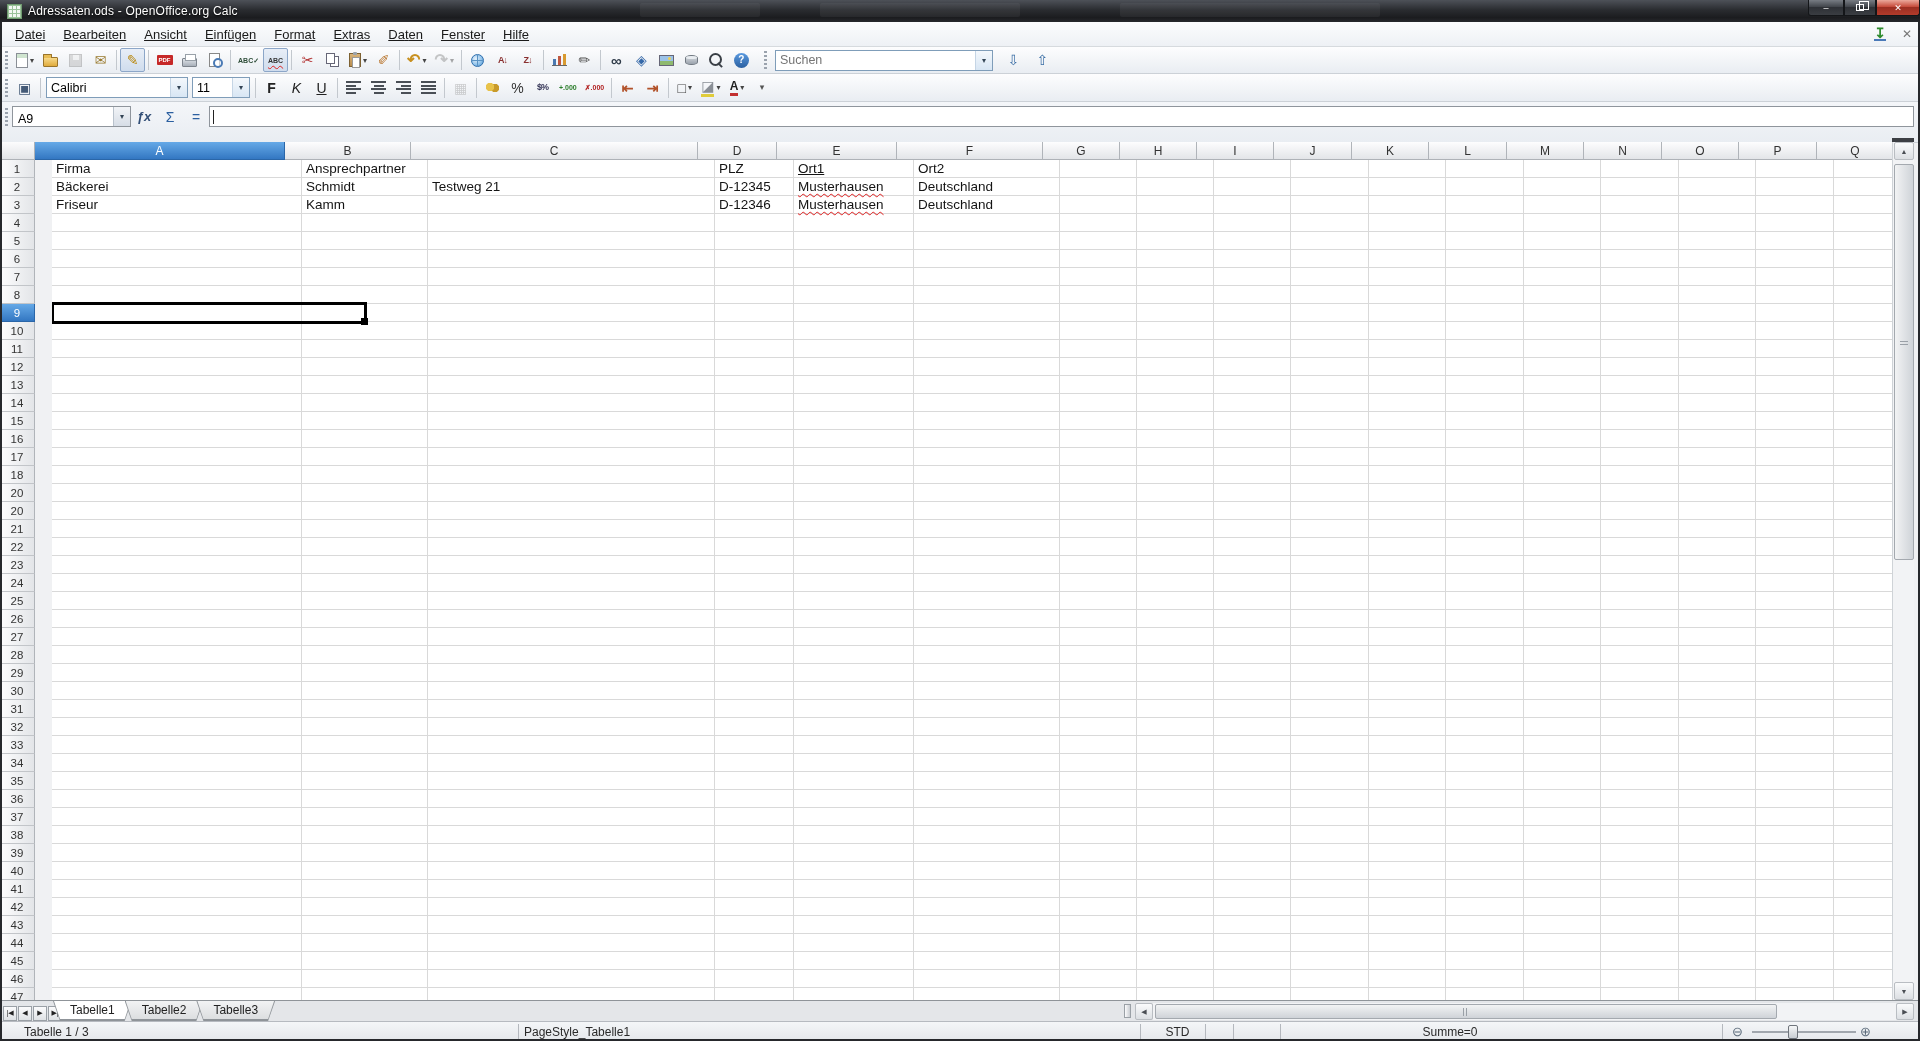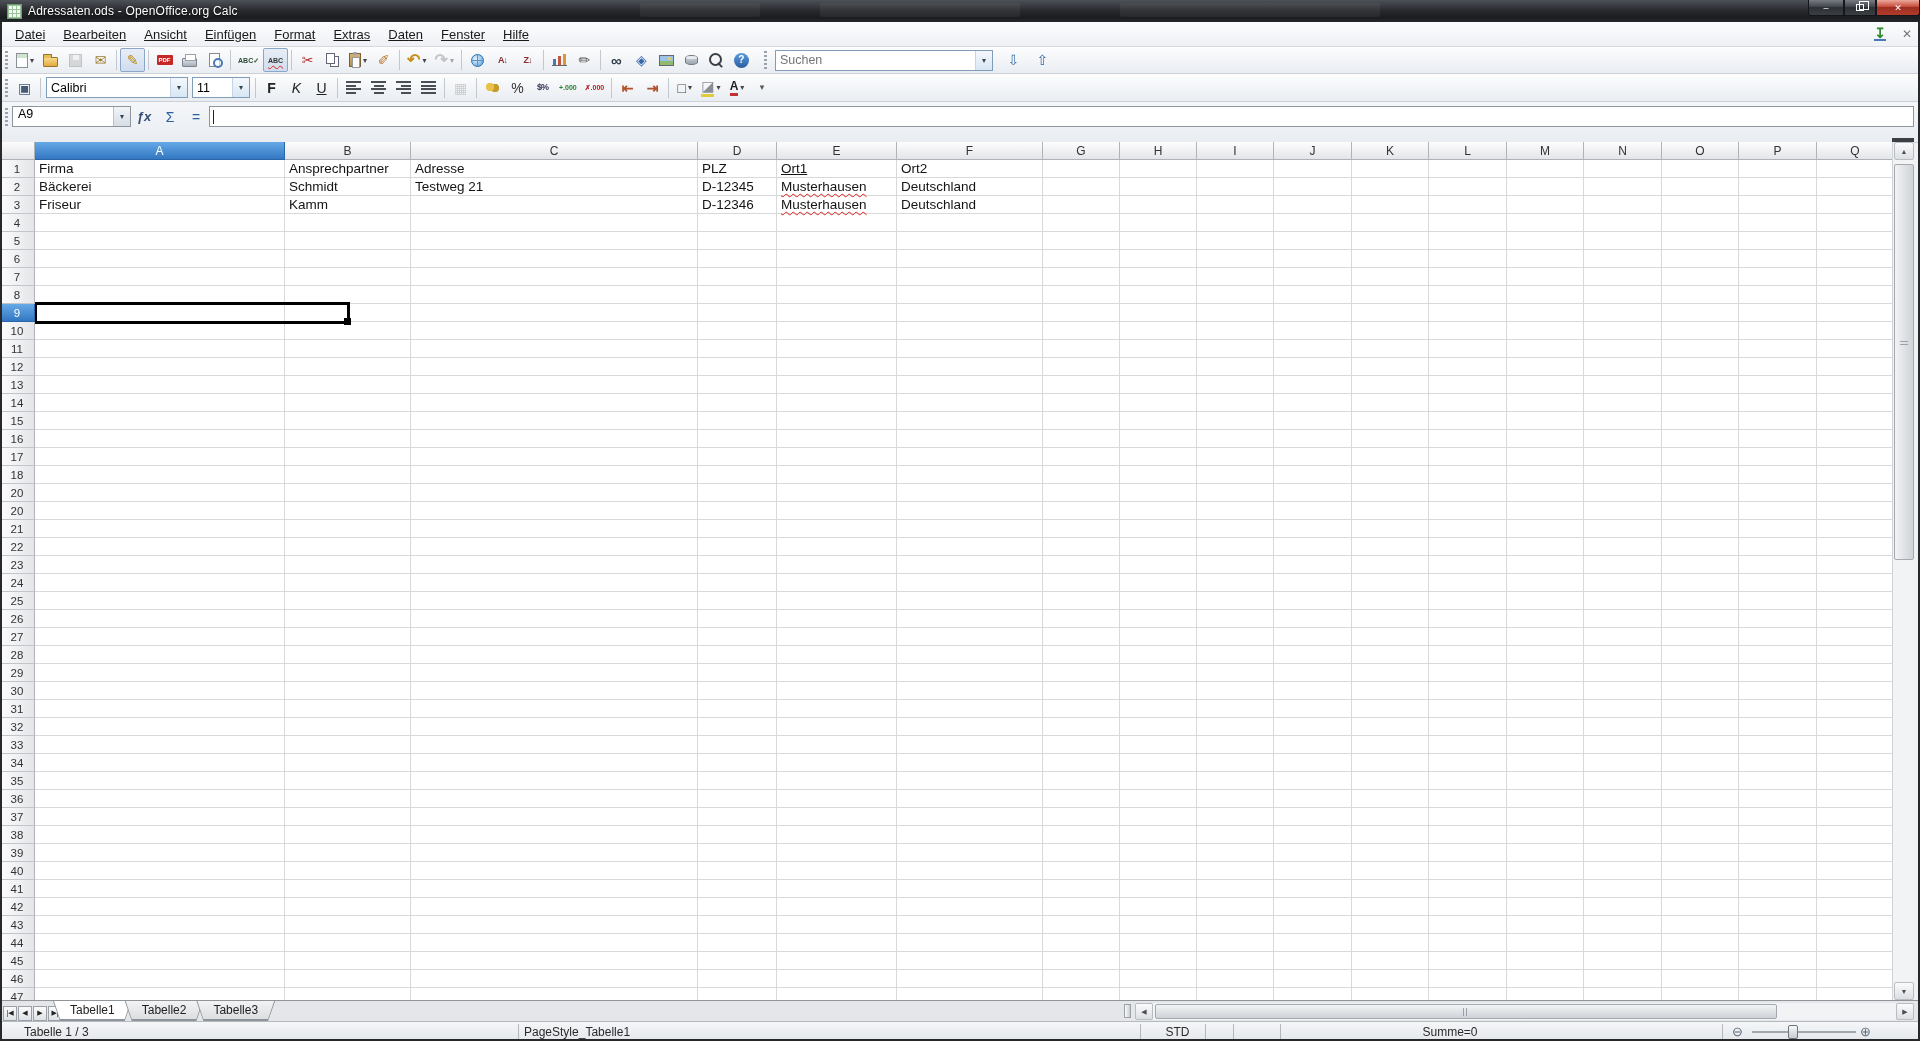--- a/index.html
+++ b/index.html
@@ -108,21 +108,21 @@
   .combo { height:21px; border:1px solid #7f9db9; background:#fff; display:flex; align-items:center; margin:0 2px; }
   .combo input { border:none; outline:none; height:17px; padding:0 4px; font-size:12.5px; font-family:"Liberation Sans",sans-serif; width:100%; }
   .combo .cbtn { width:17px; height:100%; border-left:1px solid #c5d5e5; background:linear-gradient(#f4f8fc,#d8e6f4);
     display:flex; align-items:center; justify-content:center; font-size:8px; color:#345; flex:none; }
   .w-font { width:142px; } .w-size { width:58px; } .w-find { width:218px; margin-left:4px; }
 
   
   .formulabar { position:absolute; left:0; top:102px; width:1920px; height:41px;
     background:linear-gradient(#f4f6f9,#e9edf2); border-bottom:1px solid #c9ced4;
     display:flex; align-items:flex-start; padding-top:4px; padding-left:4px; }
-  .namebox { width:119px; height:21px; border:1px solid #8f959c; background:#fff; display:flex; align-items:flex-start; }
+  .namebox { width:119px; height:21px; border:1px solid #8f959c; background:#fff; display:flex; align-items:flex-end; }
   .namebox input { border:none; outline:none; width:100%; padding:0 5px; font-size:12.5px; font-family:"Liberation Sans",sans-serif; }
   .namebox .cbtn { width:17px; height:100%; background:linear-gradient(#f2f4f7,#d6dde6); border-left:1px solid #b9c2cc;
     display:flex; align-items:center; justify-content:center; font-size:8px; color:#345; flex:none; }
   .fbicon { width:26px; height:21px; display:flex; align-items:center; justify-content:center;
     color:#2b5fa0; font-size:14px; }
   .fbicon.fx { font-style:italic; font-weight:bold; font-size:13px; color:#334f77; }
   .formula-input { position:relative; flex:1; height:21px; margin-right:6px; border:1px solid #8f959c; background:#fff; }
   .caret { position:absolute; left:3px; top:3px; width:1px; height:14px; background:#222; }
 
   
@@ -130,21 +130,21 @@
     background:linear-gradient(#fcfcfd,#e2e4e7); border-right:1px solid #aeb2b7; border-bottom:1px solid #aeb2b7; }
   #colheaders { position:absolute; left:35px; top:142px; width:1857px; height:18px; overflow:hidden; }
   .colh { position:absolute; top:0; height:18px; background:linear-gradient(#fdfdfe,#e3e5e8);
     border-right:1px solid #b0b4b9; border-bottom:1px solid #aeb2b7; font-size:12px; color:#333;
     display:flex; align-items:center; justify-content:center; }
   .colh.sel, .rowh.sel { background:linear-gradient(#65a9e7,#3377c2); color:#fff; border-color:#2a66a8; }
   #rowheaders { position:absolute; left:0; top:160px; width:35px; height:840px; overflow:hidden; }
   .rowh { width:35px; height:18px; background:linear-gradient(90deg,#fdfdfe,#e3e5e8);
     border-right:1px solid #b0b4b9; border-bottom:1px solid #c2c5c9; font-size:11.5px; color:#333;
     display:flex; align-items:center; justify-content:center; }
-  #grid { position:absolute; left:35px; top:160px; width:1857px; height:840px; background:#fff; overflow:hidden;
+  #grid { position:absolute; left:52px; top:160px; width:1857px; height:840px; background:#fff; overflow:hidden;
     background-image:repeating-linear-gradient(to bottom,transparent 0 17px,#d9d9d9 17px 18px);padding-left:8px; }
   .vline { position:absolute; top:0; bottom:0; width:1px; background:#d9d9d9; }
   .cell { position:absolute; height:18px; line-height:18px; padding-left:4px; font-size:13.5px; color:#141414; white-space:nowrap; }
   .cell.missp { text-decoration:underline; text-decoration-style:wavy; text-decoration-color:#e02020;
     text-decoration-thickness:1px; text-underline-offset:2px; }
   #selrect { position:absolute; border:3px solid #000; background:transparent; }
   #selhandle { position:absolute; right:-4px; bottom:-4px; width:7px; height:7px; background:#000; }
 
   
   .vscroll { position:absolute; left:1892px; top:142px; width:22px; height:858px; background:#f2f3f5; border-left:1px solid #cfd3d7; }
@@ -520,21 +520,20 @@
       <div class="vline" style="left: 1238px;"></div>
       <div class="vline" style="left: 1316px;"></div>
       <div class="vline" style="left: 1393px;"></div>
       <div class="vline" style="left: 1471px;"></div>
       <div class="vline" style="left: 1548px;"></div>
       <div class="vline" style="left: 1626px;"></div>
       <div class="vline" style="left: 1703px;"></div>
       <div class="vline" style="left: 1781px;"></div>
       <div class="cell" style="left: 0px; top: 0px; width: 410px;">Firma</div>
       <div class="cell" style="left: 250px; top: 0px; width: 286px;">Ansprechpartner</div>
-      <div class="cell" style="left: 376px; top: 0px; width: 447px;">Adresse</div>
       <div class="cell" style="left: 663px; top: 0px; width: 239px;">PLZ</div>
       <div class="cell" style="left: 742px; top: 0px; width: 280px; text-decoration: underline;">Ort1</div>
       <div class="cell" style="left: 862px; top: 0px; width: 306px;">Ort2</div>
       <div class="cell" style="left: 0px; top: 18px; width: 410px;">Bäckerei</div>
       <div class="cell" style="left: 250px; top: 18px; width: 286px;">Schmidt</div>
       <div class="cell" style="left: 376px; top: 18px; width: 447px;">Testweg 21</div>
       <div class="cell" style="left: 663px; top: 18px; width: 239px;">D-12345</div>
       <div class="cell missp" style="left: 742px; top: 18px; width: 280px;">Musterhausen</div>
       <div class="cell" style="left: 862px; top: 18px; width: 306px;">Deutschland</div>
       <div class="cell" style="left: 0px; top: 36px; width: 410px;">Friseur</div>

